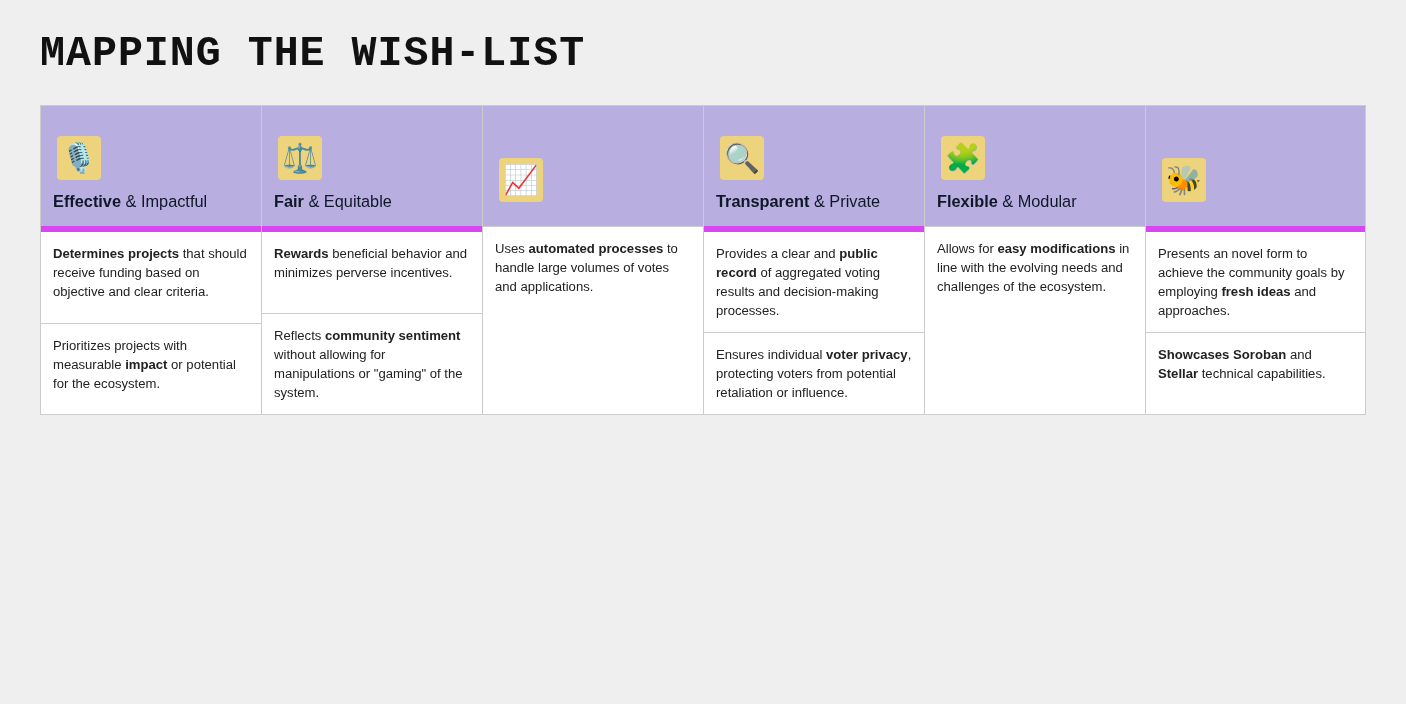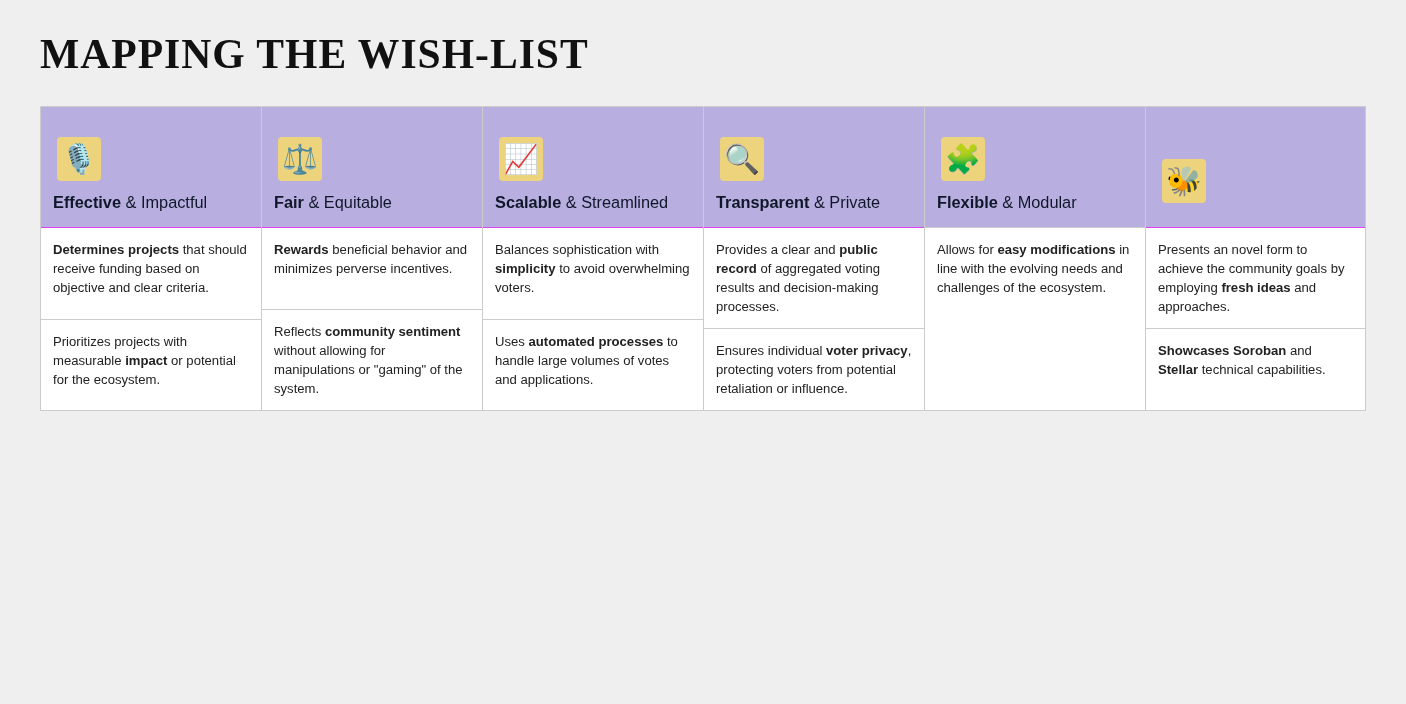--- a/index.html
+++ b/index.html
@@ -9,21 +9,21 @@
       padding: 30px 40px;
       min-height: 704px;
     }
     h1 {
       font-size: 2.6rem;
       font-weight: 900;
       text-transform: uppercase;
       letter-spacing: 1px;
       color: #111;
       margin-bottom: 28px;
-      font-family: Liberation Serif, serif;
+      font-family: Liberation Mono, monospace;
     }
     .grid {
       display: grid;
       grid-template-columns: repeat(6, 1fr);
       gap: 0;
       width: 100%;
     }
     .col {
       display: flex;
       flex-direction: column;
@@ -77,21 +77,21 @@
     .header-title strong {
       font-weight: 900;
     }
     .body-cell {
       background: #fff;
       padding: 12px 12px;
       font-size: 0.82rem;
       line-height: 1.45;
       color: #222;
       flex: 1;
-      border-top: 1px solid #d946ef;
+      border-top: 6px solid #d946ef;
     }
     .body-cell:last-child {
       border-top: 1px solid #ccc;
     }
     .body-cell strong {
       font-weight: 800;
     }
   </style>
 </head>
 <body>
@@ -126,23 +126,21 @@
       <div class="body-cell">Reflects <strong>community sentiment</strong> without allowing for manipulations or "gaming" of the system.</div>
     </div>
     <div class="col">
       <div class="header-cell">
         <div class="icon-area">
           <div class="icon-img">
             <div class="icon-bg"></div>
             <span class="icon-glyph">📈</span>
           </div>
         </div>
-        <div class="header-title"><strong>Scalable</strong> &amp; Streamlined</div>
       </div>
-      <div class="body-cell">Balances sophistication with <strong>simplicity</strong> to avoid overwhelming voters.</div>
       <div class="body-cell">Uses <strong>automated processes</strong> to handle large volumes of votes and applications.</div>
     </div>
     <div class="col">
       <div class="header-cell">
         <div class="icon-area">
           <div class="icon-img">
             <div class="icon-bg"></div>
             <span class="icon-glyph">🔍</span>
           </div>
         </div>

